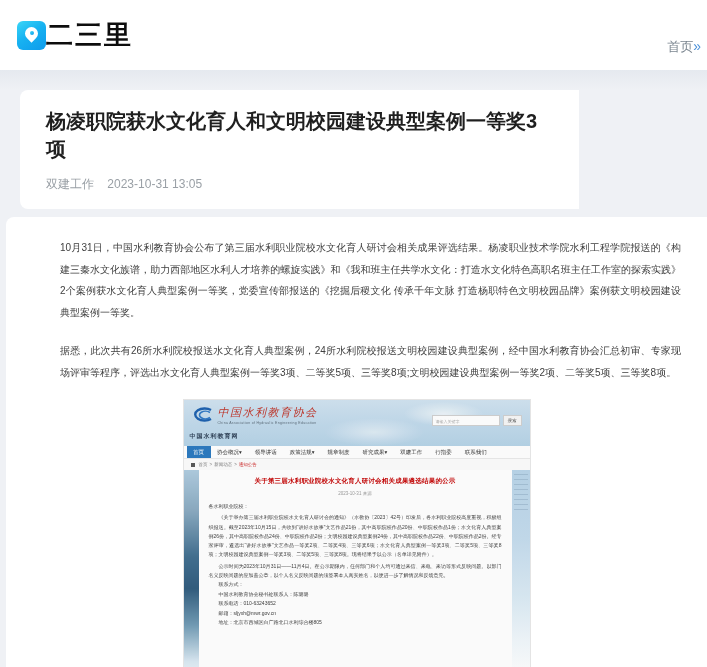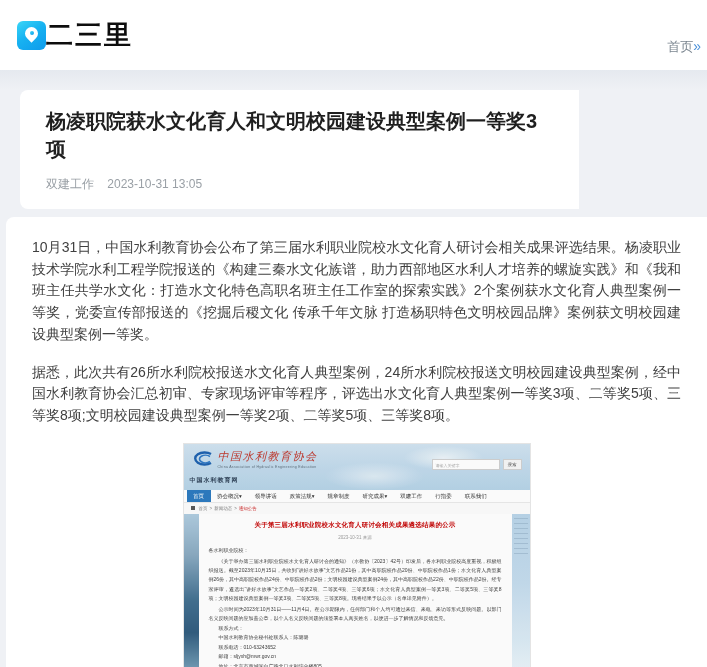--- a/index.html
+++ b/index.html
@@ -55,22 +55,22 @@
   .article-meta .meta-source { margin-right:10px; }
 
   .card-gap { height:8px; }
 
   
   .content-card {
     margin-left:6px; width:701px; background:#fff;
     border-radius:8px 0 0 0; padding:20px 26px 0; min-height:482px;
   }
   .body-paragraph {
-    font-size:14px; line-height:21.7px; color:#404040;
-    text-align:justify; margin-bottom:16px;
+    font-size:10px; line-height:21.7px; color:#404040;
+    text-align:justify; margin-bottom:16px;margin-left:28px;
   }
 
   
   .shot-wrap { width:348px; margin:6px auto 0; cursor:pointer; }
   .shot {
     width:348px; height:300px; position:relative; background:#fff;
     overflow:hidden; filter:blur(0.3px) contrast(0.96);
     border:1px solid #e8e8e8;
   }
   .shot-sky {

